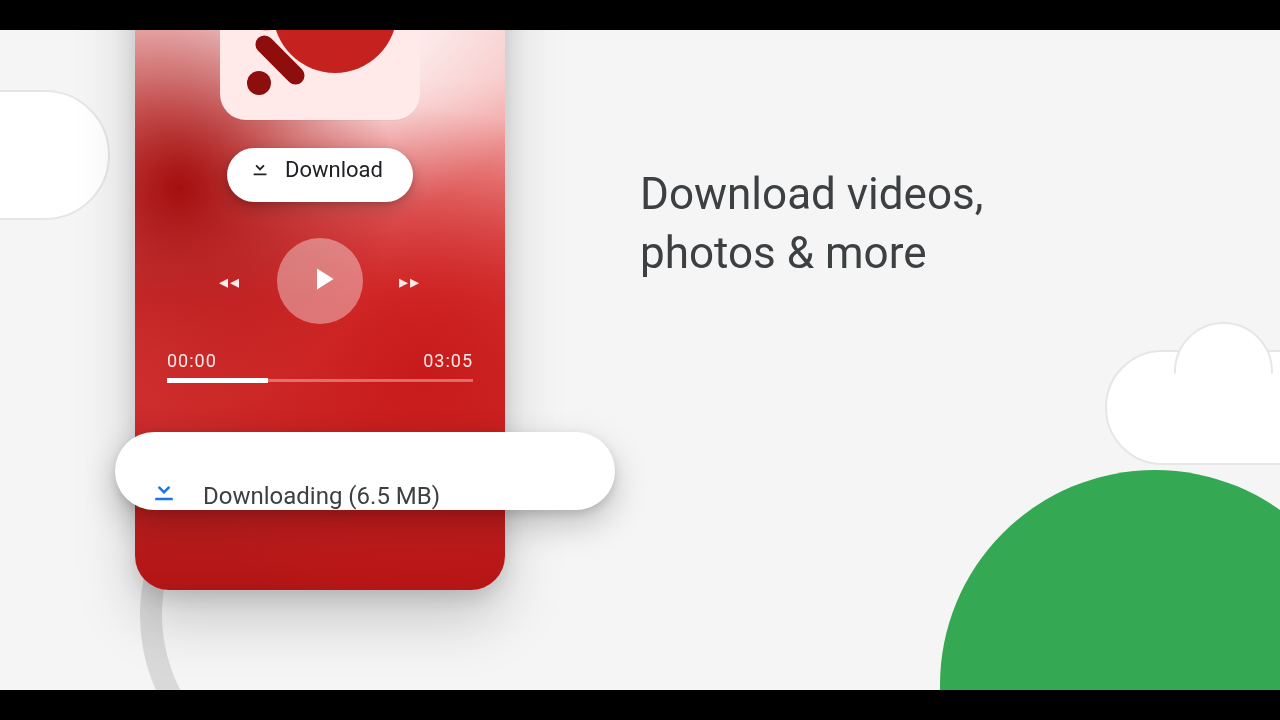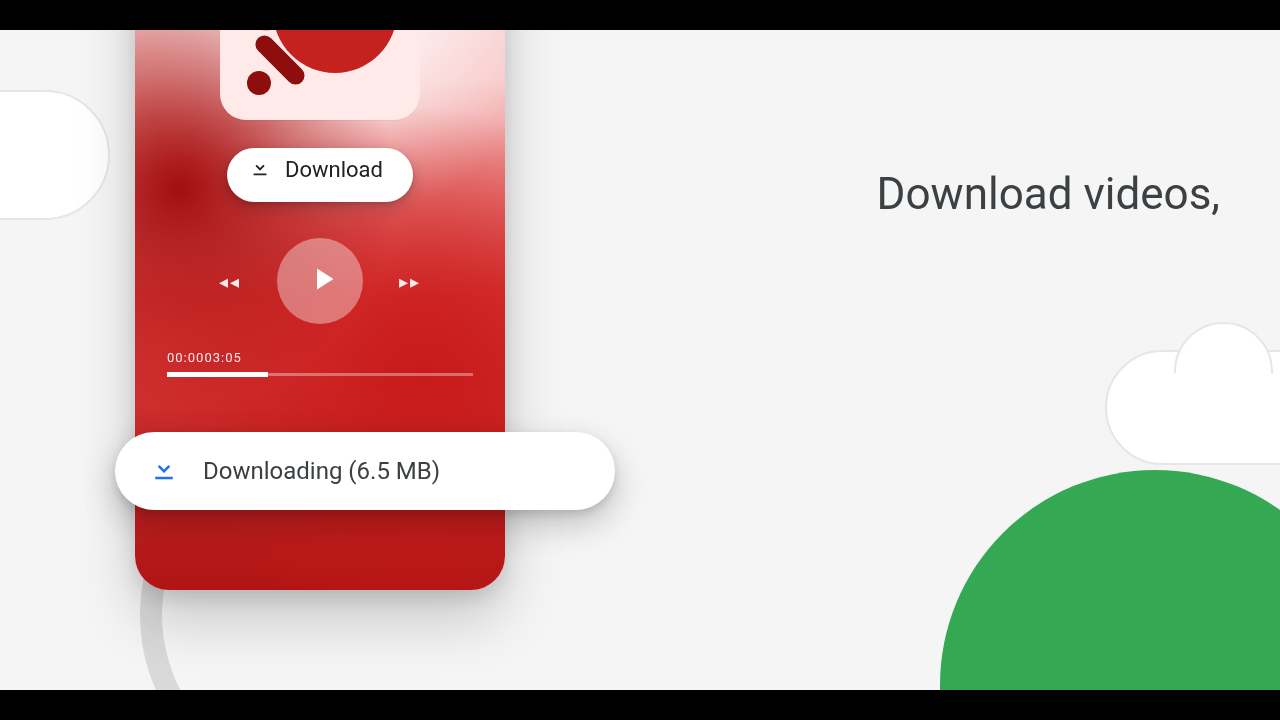--- a/index.html
+++ b/index.html
@@ -71,21 +71,21 @@
     border-right-color: transparent;
     transform: rotate(25deg);
   }
 
   
   .headline {
     position: absolute;
     top: 135px;
     left: 640px;
     right: 60px;
-    text-align: right;
+    text-align: left;
     color: #3c4043;
     font-size: 44px;
     line-height: 1.35;
     font-weight: 400;
   }
 
   
   .phone {
     position: absolute;
     left: 135px;
@@ -146,23 +146,23 @@
   .play-btn svg { width: 36px; height: 36px; margin-left: 5px; }
   .seek { color: rgba(255,255,255,.9); font-size: 18px; letter-spacing: 2px; }
   .seek.rew, .seek.fwd { cursor: pointer; }
 
   
   .progress-wrap {
     position: absolute;
     top: 490px; left: 32px; right: 32px;
   }
   .times {
-    display: flex; 
+    display: flex; justify-content: space-between;
     color: rgba(255,255,255,.9);
-    font-size: 13px;
+    font-size: 18px;
     letter-spacing: 1px;
     margin-bottom: 8px;
   }
   .track {
     height: 3px; width: 100%;
     background: rgba(255,255,255,.35);
     position: relative;
   }
   .track-fill {
     position: absolute; left: 0; top: -1px;
@@ -173,21 +173,21 @@
   
   .downloading-pill {
     position: absolute;
     left: 115px;
     top: 402px; 
     width: 500px;
     height: 78px;
     background: #fff;
     border-radius: 999px;
     box-shadow: 0 14px 34px rgba(0,0,0,.22), 0 4px 10px rgba(0,0,0,.12);
-    display: flex; align-items: center;
+    display: flex; align-items: flex-end;
     padding: 0 34px;
     gap: 24px;
     font-size: 24px;
     color: #3c4043;
   }
   .downloading-pill svg { width: 30px; height: 30px; }
 
 </style>
 </head>
 <body>
@@ -197,20 +197,21 @@
 
 <div class="stage">
 
   <div class="cloud cloud-left"></div>
   <div class="cloud cloud-right"></div>
   <div class="hill"></div>
   <div class="trunk"></div>
 
   <div class="headline">
     <div>Download videos,</div>
+    <div>photos &amp; more</div>
   </div>
 
   <div class="phone">
 
     <div class="app-tile">
       <span>
         <svg viewBox="0 0 170 170">
 
           <circle cx="100" cy="78" r="62" fill="#c5221f"></circle>
 

